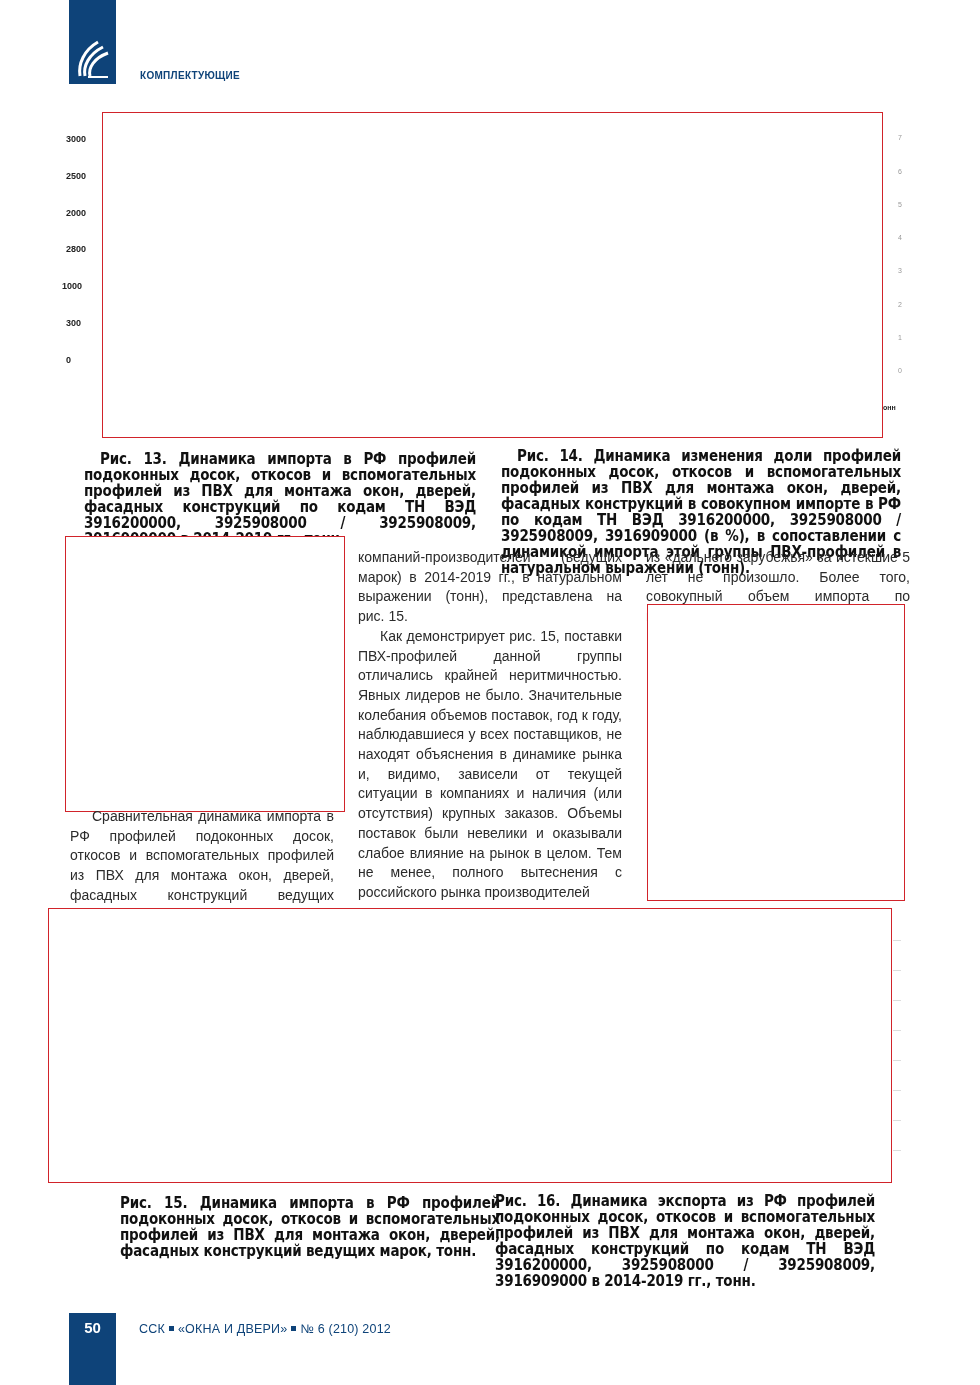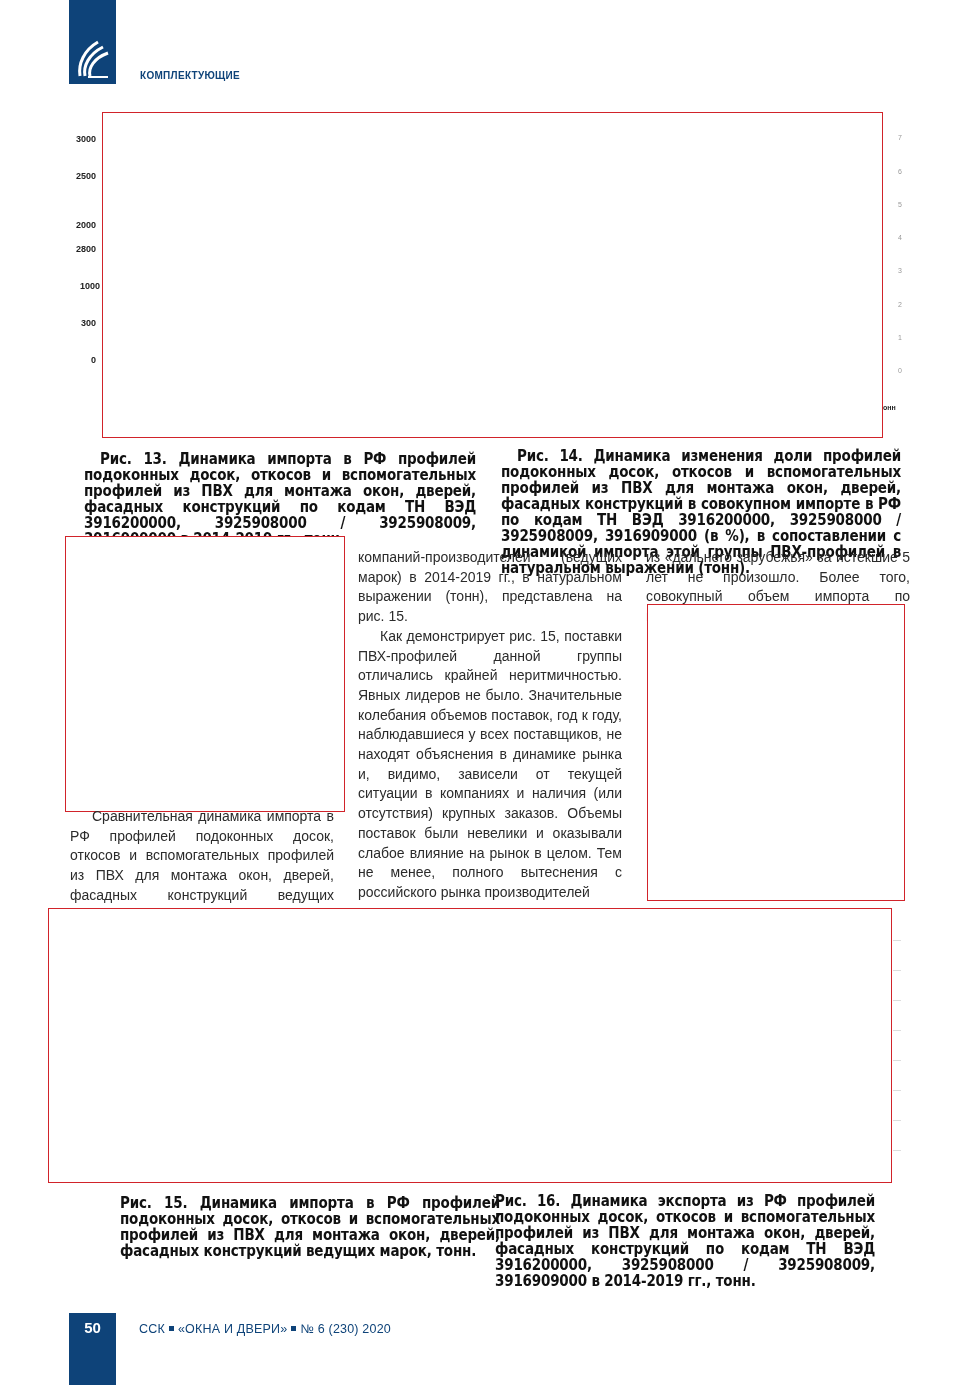--- a/index.html
+++ b/index.html
@@ -2,21 +2,21 @@
 <html><head>
 <meta charset="utf-8">
 <style>
   html, body { margin: 0; padding: 0; background: #ffffff; }
   body { width: 980px; height: 1385px; position: relative; overflow: hidden; font-family: "Liberation Sans", sans-serif; color: #231f20; }
   .abs { position: absolute; }
   .brand-bar { left: 69px; top: 0; width: 47px; height: 84px; background: #0e4379; }
   .logo { left: 74px; top: 36px; width: 38px; height: 44px; }
   .section-title { left: 140px; top: 70px; font-size: 10px; font-weight: bold; color: #0e4379; letter-spacing: 0.3px; }
   .redact { border: 1.5px solid #d1232a; background: #ffffff; }
-  .tick { font-size: 9px; font-weight: bold; color: #222; font-family: "Liberation Sans Narrow", "Liberation Sans", sans-serif; text-align: right; width: 30px; }
+  .tick { font-size: 9px; font-weight: bold; color: #222; font-family: "Liberation Sans Narrow", "Liberation Sans", sans-serif; text-align: left; width: 30px; }
   .rtick { font-size: 7px; color: #999; }
   .caption { font-family: "DejaVu Sans Condensed", "DejaVu Sans", sans-serif; font-weight: bold; font-size: 15px; line-height: 16px; color: #111; text-align: justify; letter-spacing: -0.2px; }
   .caption .indent { display: inline-block; width: 16px; }
   .body-text { font-size: 14px; line-height: 19.7px; color: #2b2b2b; text-align: justify; }
   .body-text p { margin: 0; }
   .body-text .ind { text-indent: 22px; }
   .footer-bar { left: 69px; top: 1313px; width: 47px; height: 72px; background: #0e4379; }
   .page-num { left: 69px; top: 1319px; width: 47px; text-align: center; color: #fff; font-weight: bold; font-size: 15px; font-family: "Liberation Sans", sans-serif; }
   .footer-text { left: 139px; top: 1322px; font-size: 12.5px; color: #0e4379; letter-spacing: 0.2px; }
   .sq { display: inline-block; width: 5px; height: 5px; background: #0e4379; vertical-align: middle; margin: 0 4px 2px 4px; }
@@ -30,23 +30,23 @@
   <path d="M6 40 C4 28 10 14 24 6" stroke="#fff" stroke-width="3" fill="none"></path>
   <path d="M11 40 C9 30 15 18 29 11" stroke="#fff" stroke-width="3" fill="none"></path>
   <path d="M16 40 C14 32 20 22 34 17" stroke="#fff" stroke-width="3" fill="none"></path>
   <path d="M14 41 L34 41" stroke="#fff" stroke-width="2" fill="none"></path>
 </svg>
 <div class="abs section-title">КОМПЛЕКТУЮЩИЕ</div>
 
 <div class="abs" style="left:62px;top:134px;">
   <div class="abs tick" style="top:0;left:4px;">3000</div>
   <div class="abs tick" style="top:37px;left:4px;">2500</div>
-  <div class="abs tick" style="top:74px;left:4px;margin-top:12px;">2000</div>
+  <div class="abs tick" style="top:74px;left:4px;">2000</div>
   <div class="abs tick" style="top:110px;left:4px;">2800</div>
-  <div class="abs tick" style="top:147px;left:8px;">1000</div>
+  <div class="abs tick" style="top:147px;left:0;">1000</div>
   <div class="abs tick" style="top:184px;left:4px;">300</div>
   <div class="abs tick" style="top:221px;left:4px;">0</div>
 </div>
 <div class="abs" style="left:898px;top:134px;">
   <div class="abs rtick" style="top:0;">7</div>
   <div class="abs rtick" style="top:34px;">6</div>
   <div class="abs rtick" style="top:67px;">5</div>
   <div class="abs rtick" style="top:100px;">4</div>
   <div class="abs rtick" style="top:133px;">3</div>
   <div class="abs rtick" style="top:167px;">2</div>
@@ -93,14 +93,14 @@
 <div class="abs caption" style="left:84px;top:1195px;width:380px;margin-left:36px;">
   <span>Рис. 15. Динамика импорта в РФ профилей подоконных досок, откосов и вспомогательных профилей из ПВХ для монтажа окон, дверей, фасадных конструкций ведущих марок, тонн.</span>
 </div>
 <div class="abs caption" style="left:495px;top:1193px;width:380px;">
   <span>Рис. 16. Динамика экспорта из РФ профилей подоконных досок, откосов и вспомогательных профилей из ПВХ для монтажа окон, дверей, фасадных конструкций по кодам ТН ВЭД 3916200000, 3925908000 / 3925908009, 3916909000 в 2014-2019 гг., тонн.</span>
 </div>
 
 <div class="abs footer-bar"></div>
 <div class="abs page-num">50</div>
 <div class="abs footer-text">
-  <span>ССК</span><span class="sq"></span><span>«ОКНА И ДВЕРИ»</span><span class="sq"></span><span>№ 6 (230) 2020</span>
+  <span>ССК</span><span class="sq"></span><span>«ОКНА И ДВЕРИ»</span><span class="sq"></span><span>№ 6 (210) 2012</span>
 </div>
 
 </body></html>

